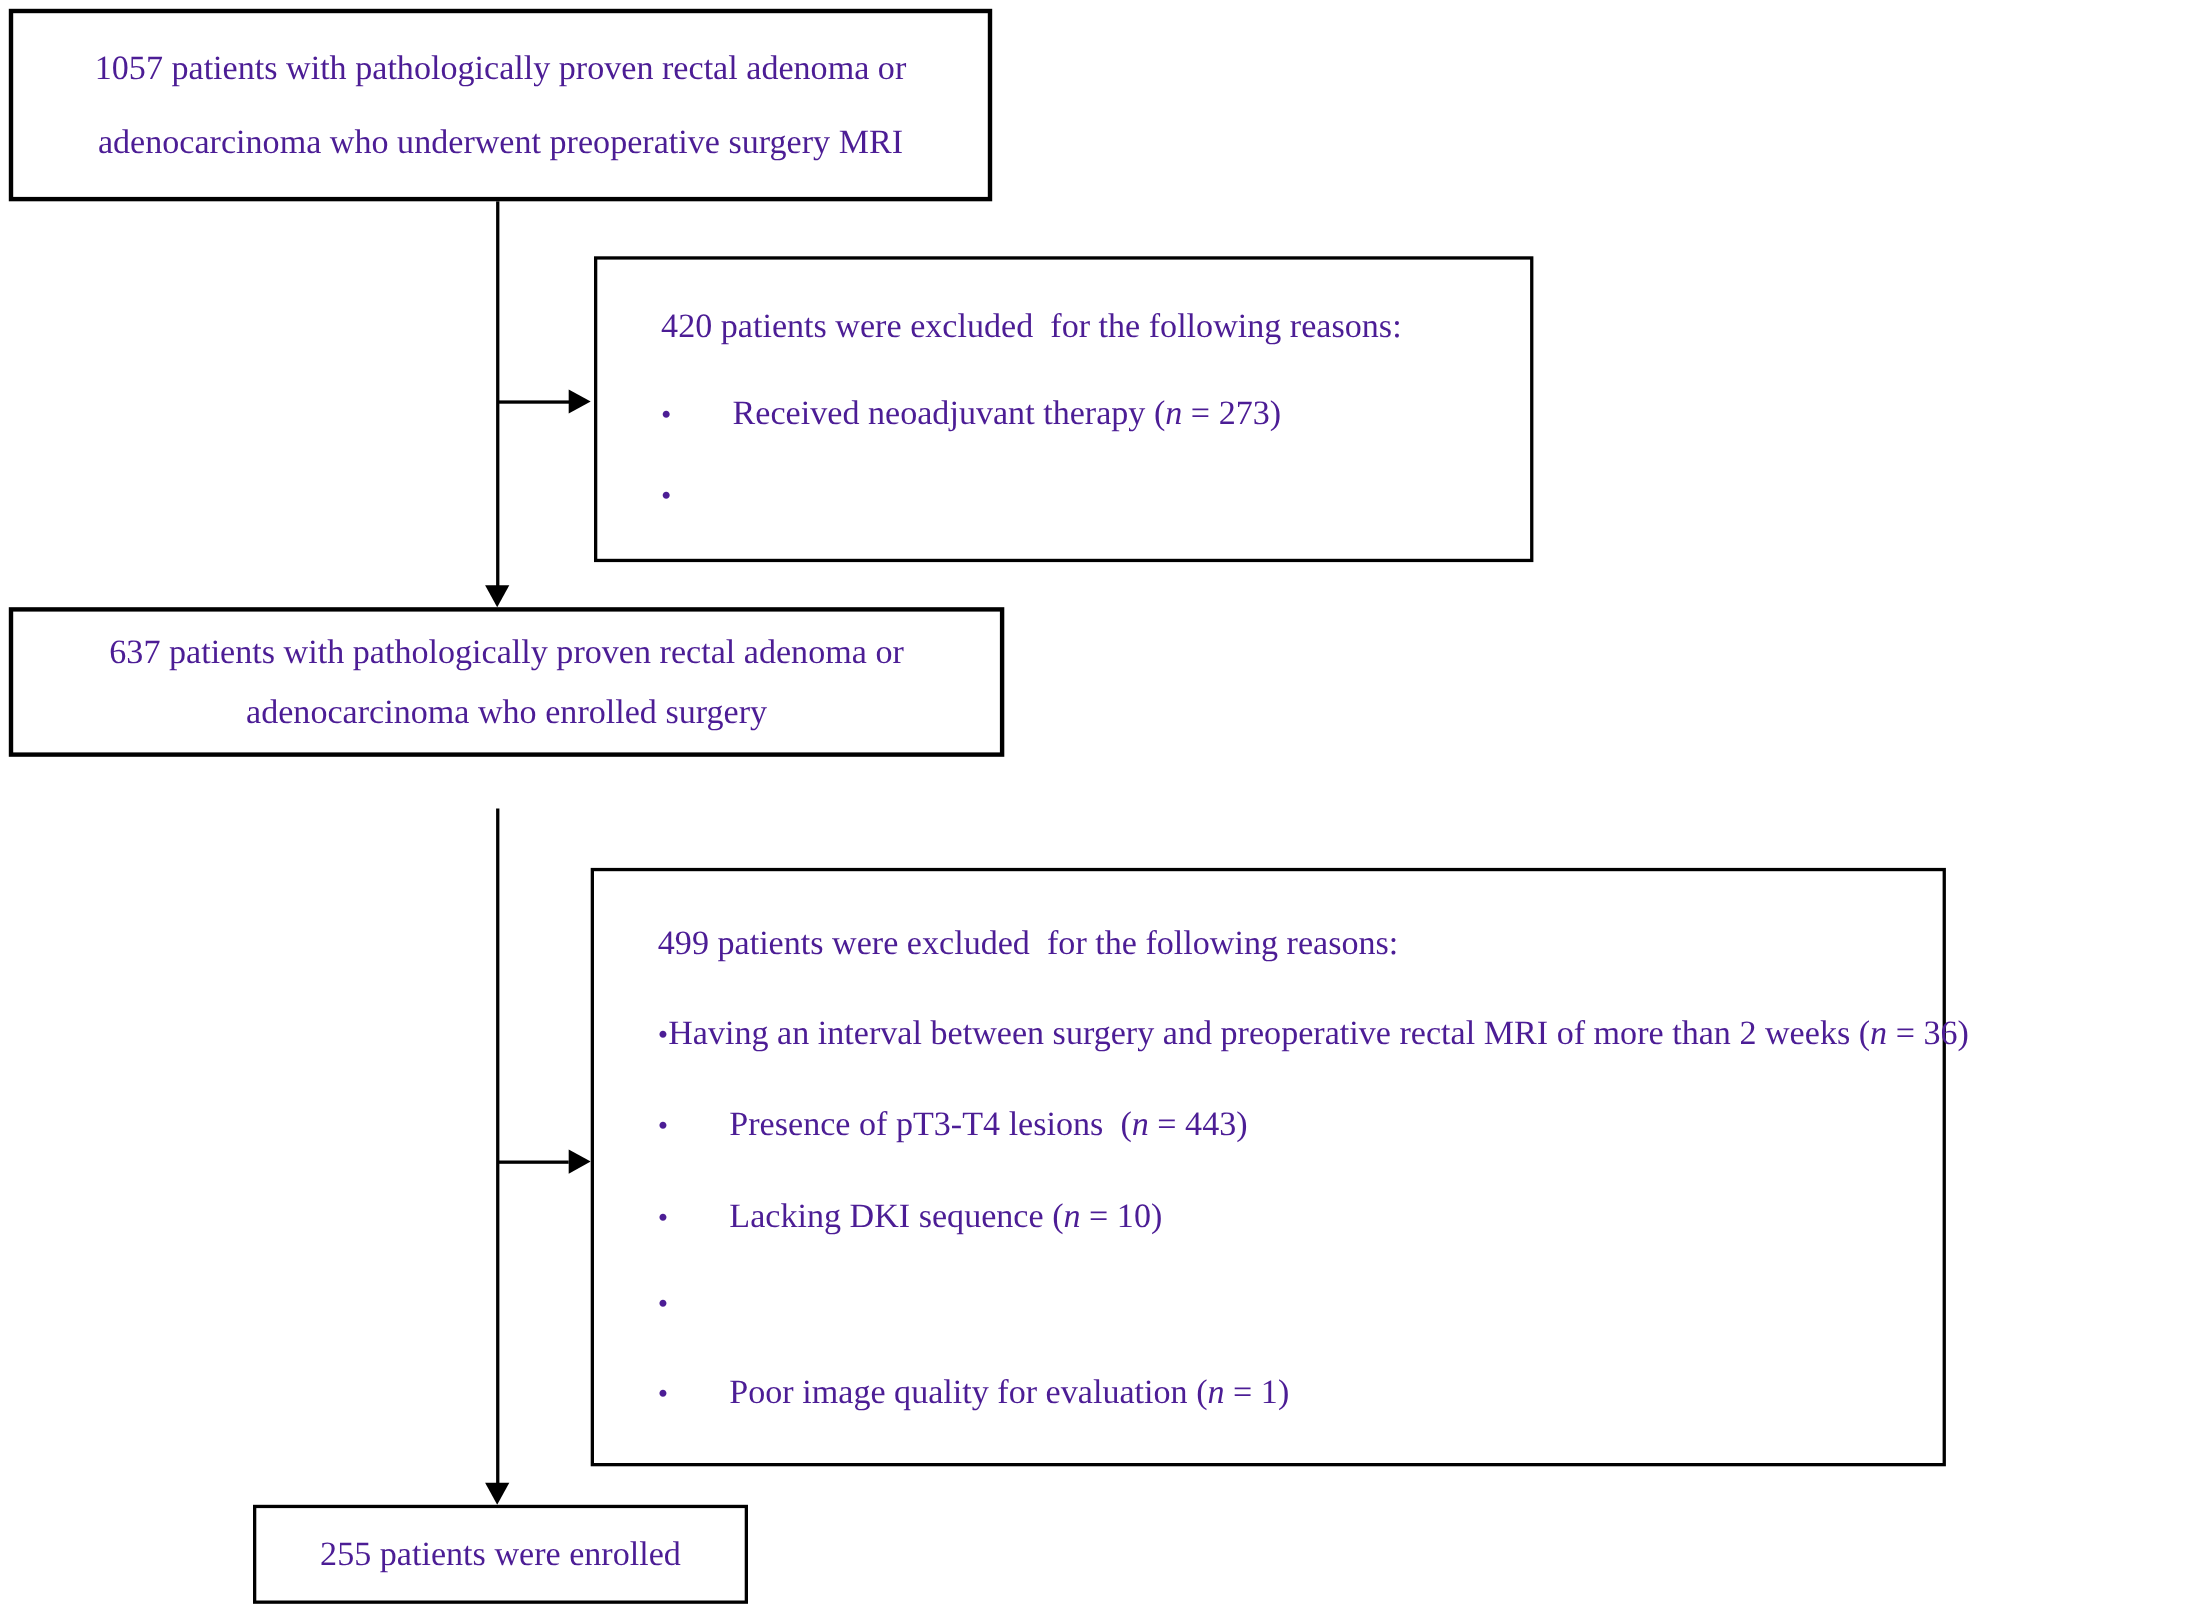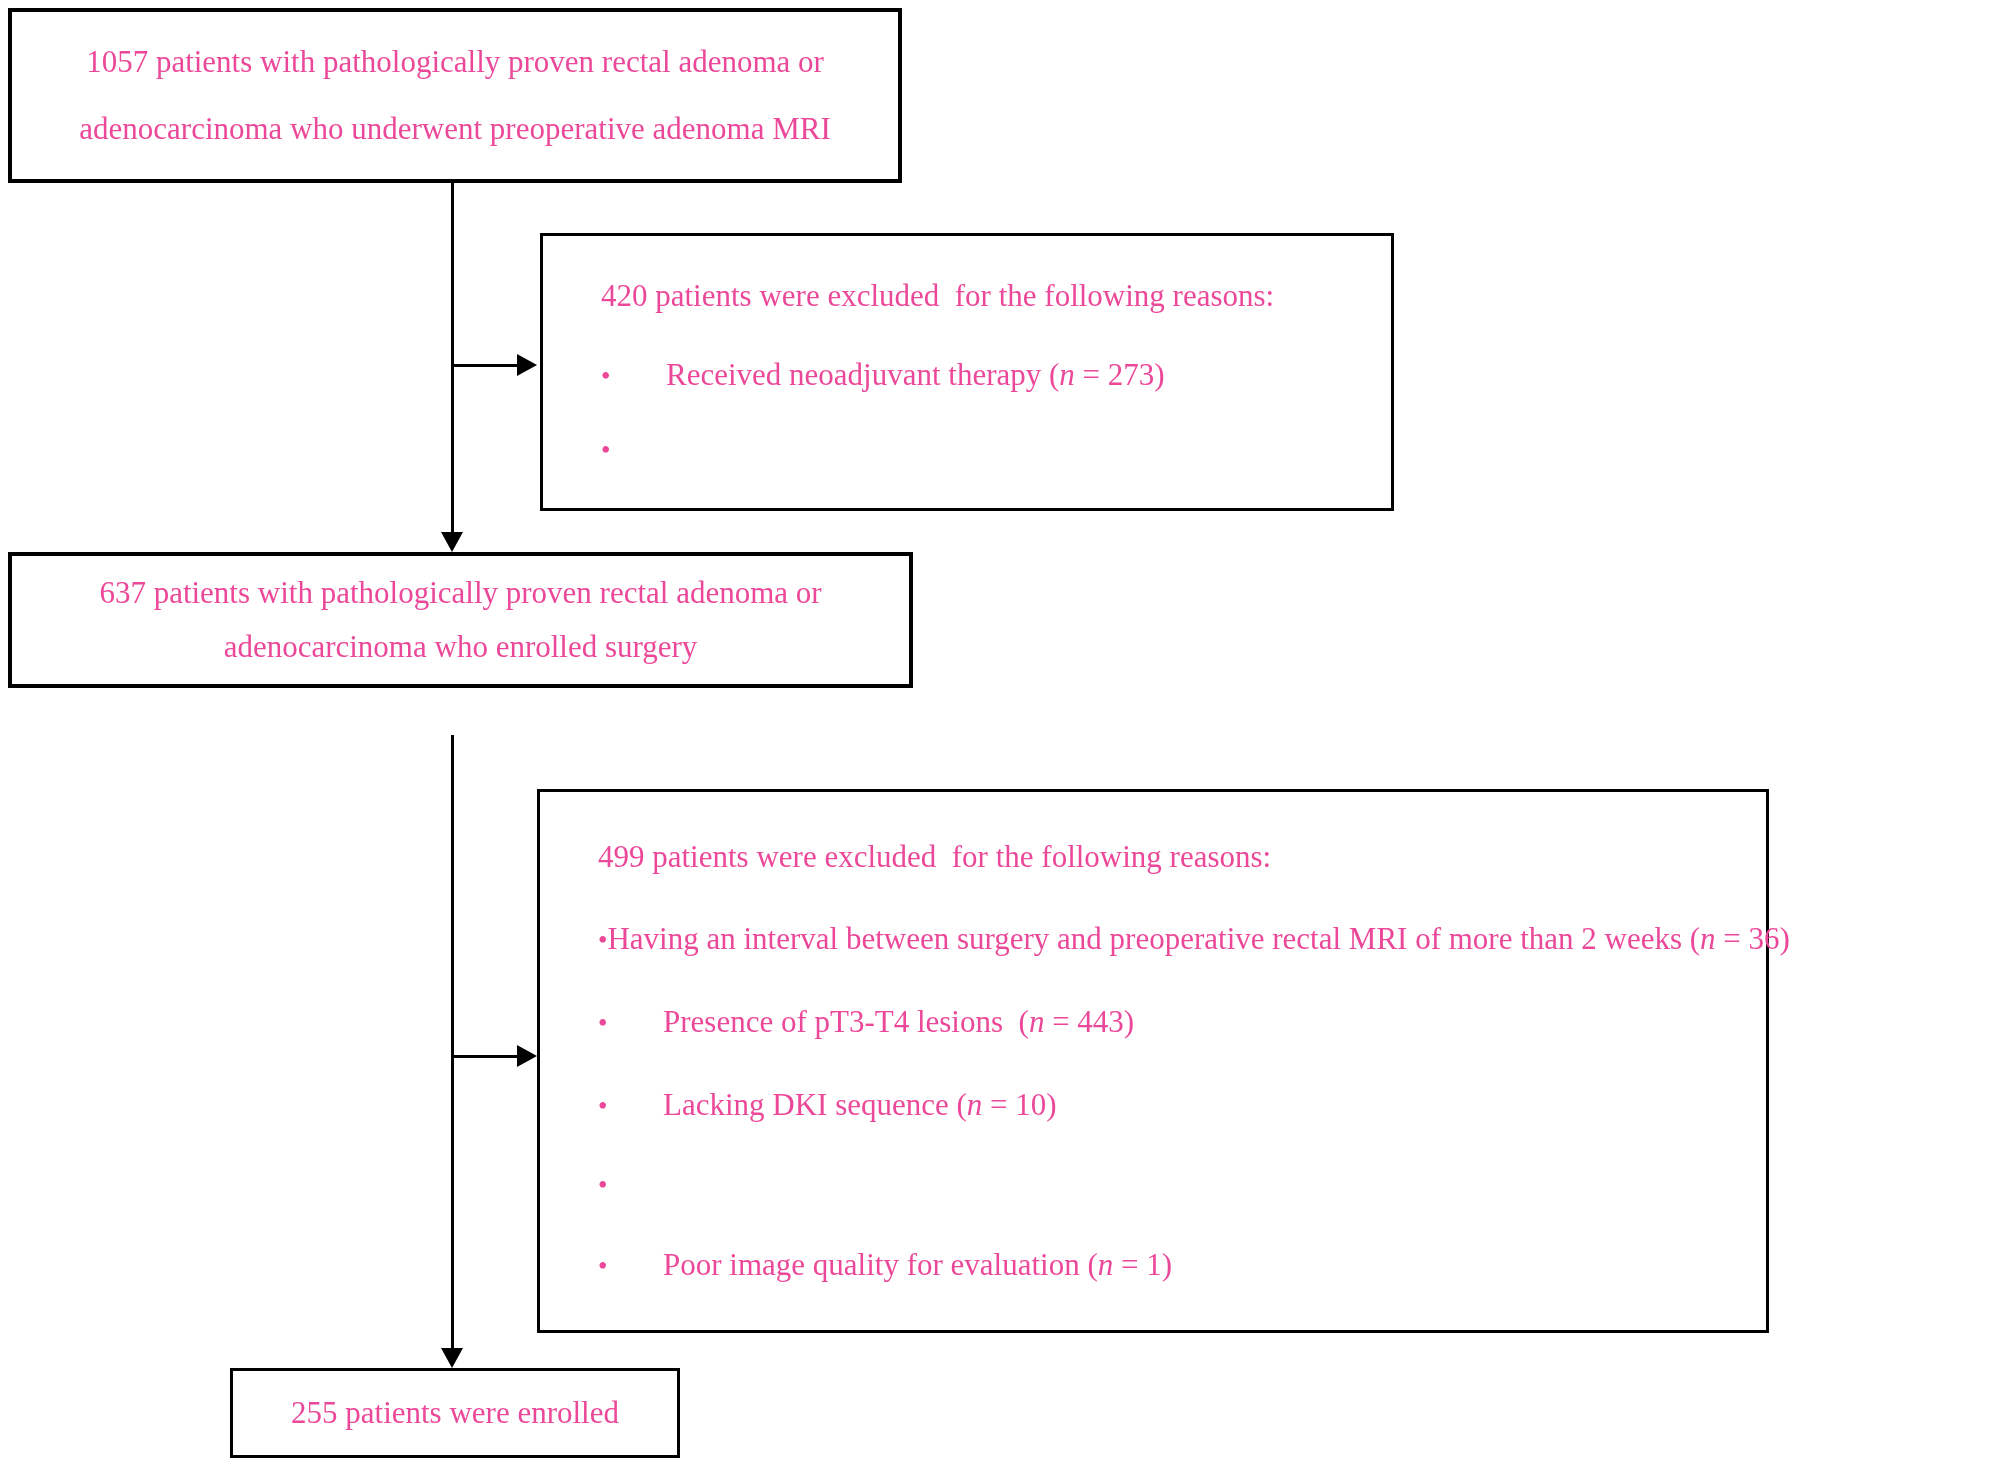--- a/index.html
+++ b/index.html
@@ -1,19 +1,19 @@
 <!DOCTYPE html>
 <html><head>
 <meta charset="utf-8">
 <style>
   * { margin:0; padding:0; box-sizing:border-box; }
   html,body { background:#ffffff; }
   .canvas {
     position:relative; width:2008px; height:1464px; background:#ffffff;
-    font-family:"Liberation Serif","DejaVu Serif",serif; color:#ec4899; font-size:31px;
+    font-family:"Liberation Serif","DejaVu Serif",serif; color:#4c1d95; font-size:31px;
   }
   .box {
     position:absolute; border:3px solid #000000; background:#ffffff;
     display:flex; flex-direction:column; justify-content:space-evenly;
   }
   .center-box { align-items:center; text-align:center; }
   .heavy { border-width:4px; }
   .tline { white-space:pre; }
   .excl { padding-left:58px; padding-right:6px; }
   .row { display:flex; align-items:baseline; white-space:pre; }
@@ -31,21 +31,21 @@
   }
   i { font-style:italic; }
 </style>
 </head>
 <body>
 
 <div class="canvas">
 
   <div class="box center-box heavy" style="left:8px; top:8px; width:894px; height:175px;">
     <div class="tline">1057 patients with pathologically proven rectal adenoma or</div>
-    <div class="tline">adenocarcinoma who underwent preoperative adenoma MRI</div>
+    <div class="tline">adenocarcinoma who underwent preoperative surgery MRI</div>
   </div>
 
   <div class="vline" style="left:451px; top:183px; width:3px; height:360px;"></div>
   <div class="arr-down" style="left:441px; top:532px;"></div>
 
   <div class="hline" style="left:453px; top:364px; width:66px; height:3px;"></div>
   <div class="arr-right" style="left:517px; top:354px;"></div>
 
   <div class="box excl" style="left:540px; top:233px; width:854px; height:278px;">
     <div class="tline">420 patients were excluded  for the following reasons:</div>

